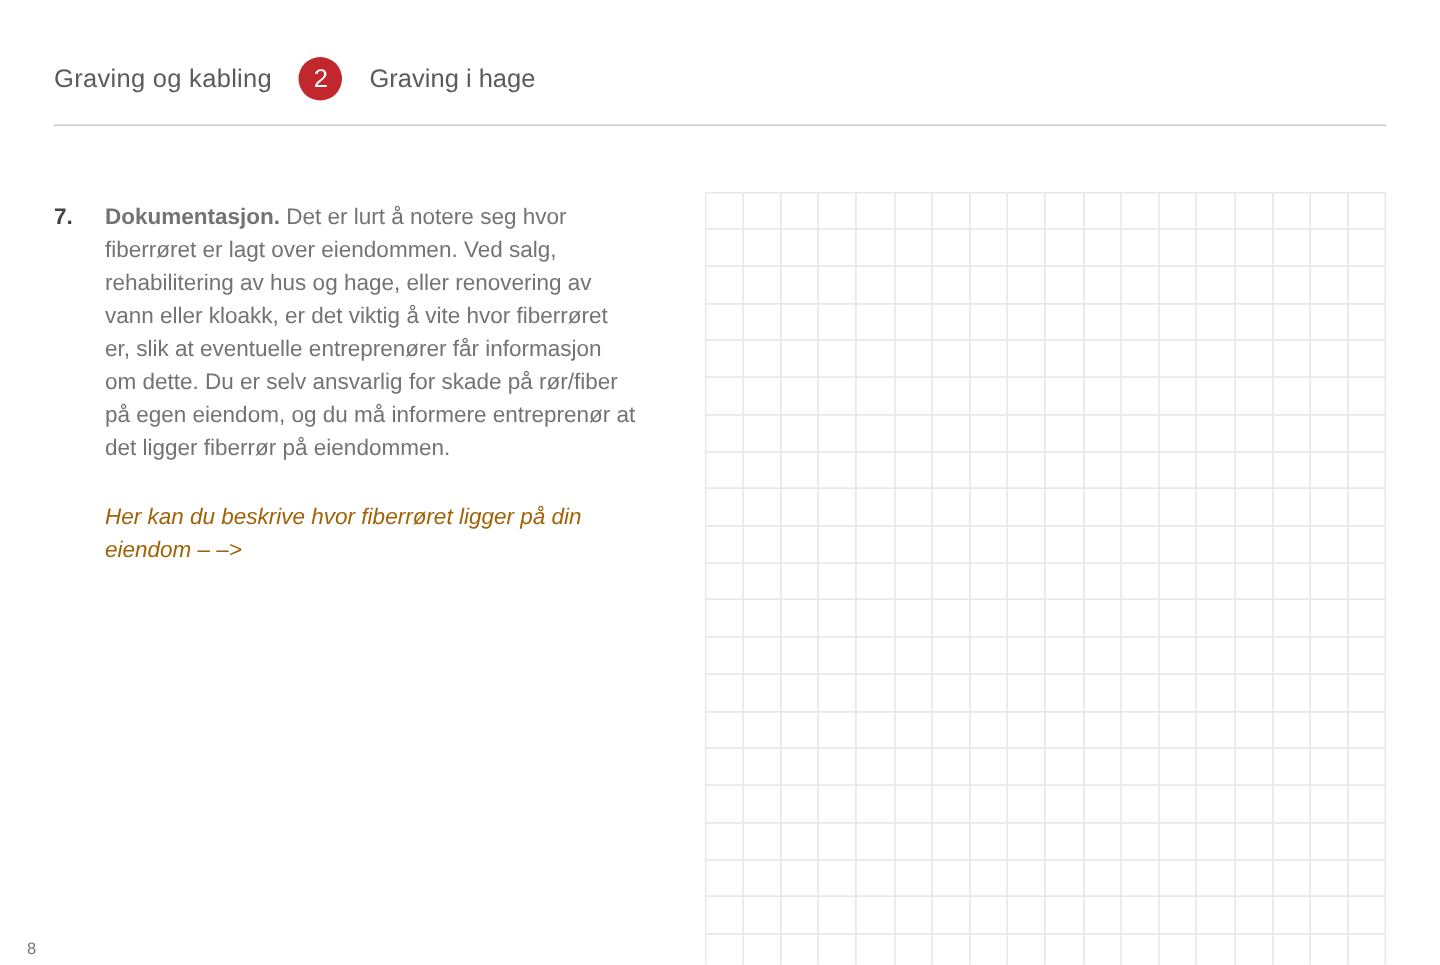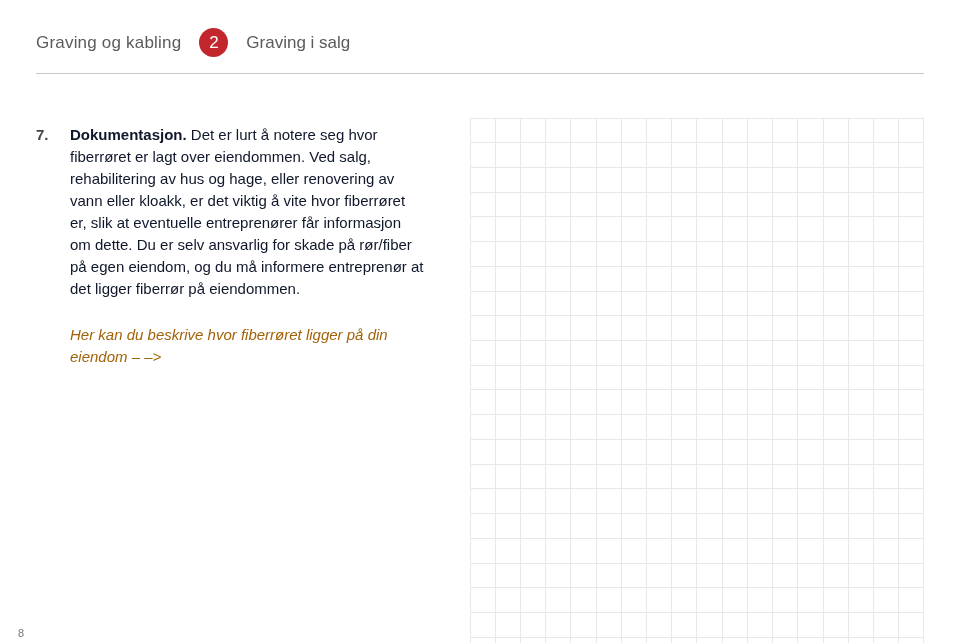--- a/index.html
+++ b/index.html
@@ -7,21 +7,21 @@
     width: 960px;
     height: 643px;
     background: #ffffff;
     font-family: "Segoe UI", "Myriad Pro", Arial, sans-serif;
     color: #444;
   }
   .page {
     width: 960px;
     height: 643px;
     position: relative;
-    padding: 28px 36px 0 36px;
+    padding: 38px 36px 0 36px;
   }
 
   .header-row {
     display: flex;
     align-items: center;
     gap: 18px;
   }
   .header-left {
     color: #5b5b5b;
     font-size: 17px;
@@ -75,21 +75,21 @@
     flex-shrink: 0;
     font-size: 15px;
     font-weight: 600;
     color: #444;
     line-height: 22px;
   }
   .item-body {
     flex: 1;
     font-size: 15px;
     line-height: 22px;
-    color: #0f172a;
+    color: #737373;
   }
   .item-title { font-weight: 600; }
   .item-text { font-weight: 400; }
   .item-text em, .italic { font-style: italic; }
 
   .note {
     margin-left: 34px;
     margin-top: 24px;
     font-size: 15px;
     line-height: 22px;
@@ -122,21 +122,21 @@
 </head>
 <body>
 
 <div class="page">
 
   <div class="header-row">
     <div class="header-left">Graving og kabling</div>
     <div class="badge">
       <span>2</span>
     </div>
-    <div class="header-right">Graving i salg</div>
+    <div class="header-right">Graving i hage</div>
   </div>
 
   <hr class="rule">
 
   <div class="content">
 
     <div class="left-col">
 
       <div class="item">
         <div class="item-num">7.</div>

